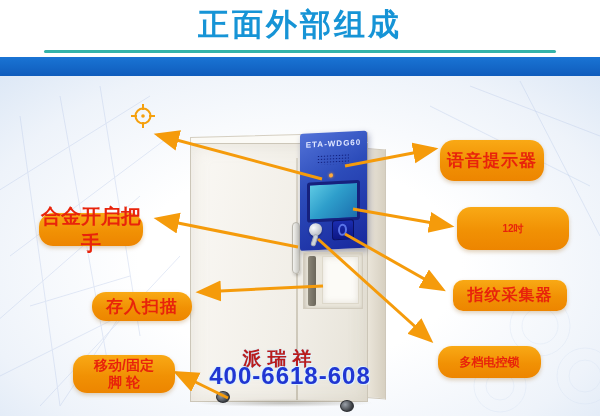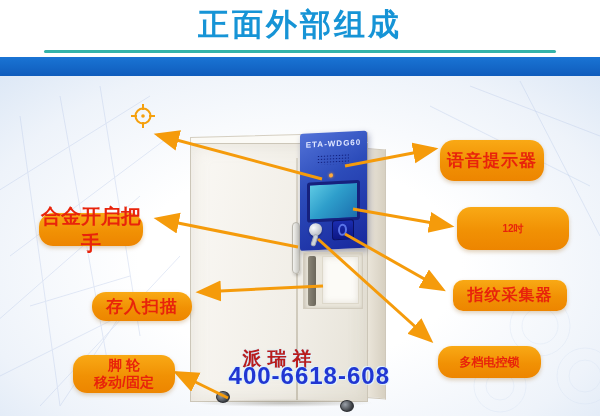--- a/index.html
+++ b/index.html
@@ -68,21 +68,21 @@
          border:1px solid #ddd8ca;box-shadow:inset 0 0 6px rgba(150,140,120,.25);}
   .base-shadow{left:194px;top:399px;width:180px;height:8px;
                background:radial-gradient(ellipse,rgba(90,85,70,.35),transparent 70%);}
   .wheel{border-radius:50%;background:radial-gradient(circle at 35% 35%, #9aa0a8, #3a3d42 70%);
          border:1px solid #2c2e33;}
   .wheel-l{left:216px;top:391px;width:14px;height:12px;}
   .wheel-r{left:340px;top:400px;width:14px;height:12px;}
   .brand{left:190px;top:346px;width:180px;text-align:center;font-size:19px;font-weight:bold;
          letter-spacing:6px;color:#b91c1c;font-family:"DejaVu Serif",serif;
          text-shadow:0 0 2px #bfe3ff,1px 1px 0 #e8f6ff;}
-  .phone{left:190px;top:362px;width:200px;text-align:right;font-size:24px;font-weight:bold;
+  .phone{left:190px;top:362px;width:200px;text-align:center;font-size:24px;font-weight:bold;
          color:#2136d2;letter-spacing:1px;
          text-shadow:0 0 2px #b9e0ff,1px 1px 0 #e8f6ff,-1px -1px 0 #e8f6ff;}
   
   .arrows{position:absolute;left:0;top:0;width:600px;height:416px;z-index:2;pointer-events:none;}
   
   .callout{position:absolute;z-index:3;border-radius:14px;
            background:linear-gradient(180deg,#f9a915 0%,#f19104 55%,#ed8500 100%);
            color:#e8230b;font-weight:bold;text-align:center;
            display:flex;flex-direction:column;justify-content:center;
            box-shadow:0 2px 4px rgba(150,90,0,.28);}
@@ -191,22 +191,22 @@
     </g>
   </svg>
 
   <div class="callout c-handle">
     <span>合金开启把手</span>
   </div>
   <div class="callout c-scan">
     <span>存入扫描</span>
   </div>
   <div class="callout c-caster">
+    <span>移动/固定</span>
     <span>脚 轮</span>
-    <span>移动/固定</span>
   </div>
   <div class="callout c-voice">
     <span>语音提示器</span>
   </div>
   <div class="callout c-screen">
     <span>12吋</span>
   </div>
   <div class="callout c-fp">
     <span>指纹采集器</span>
   </div>

